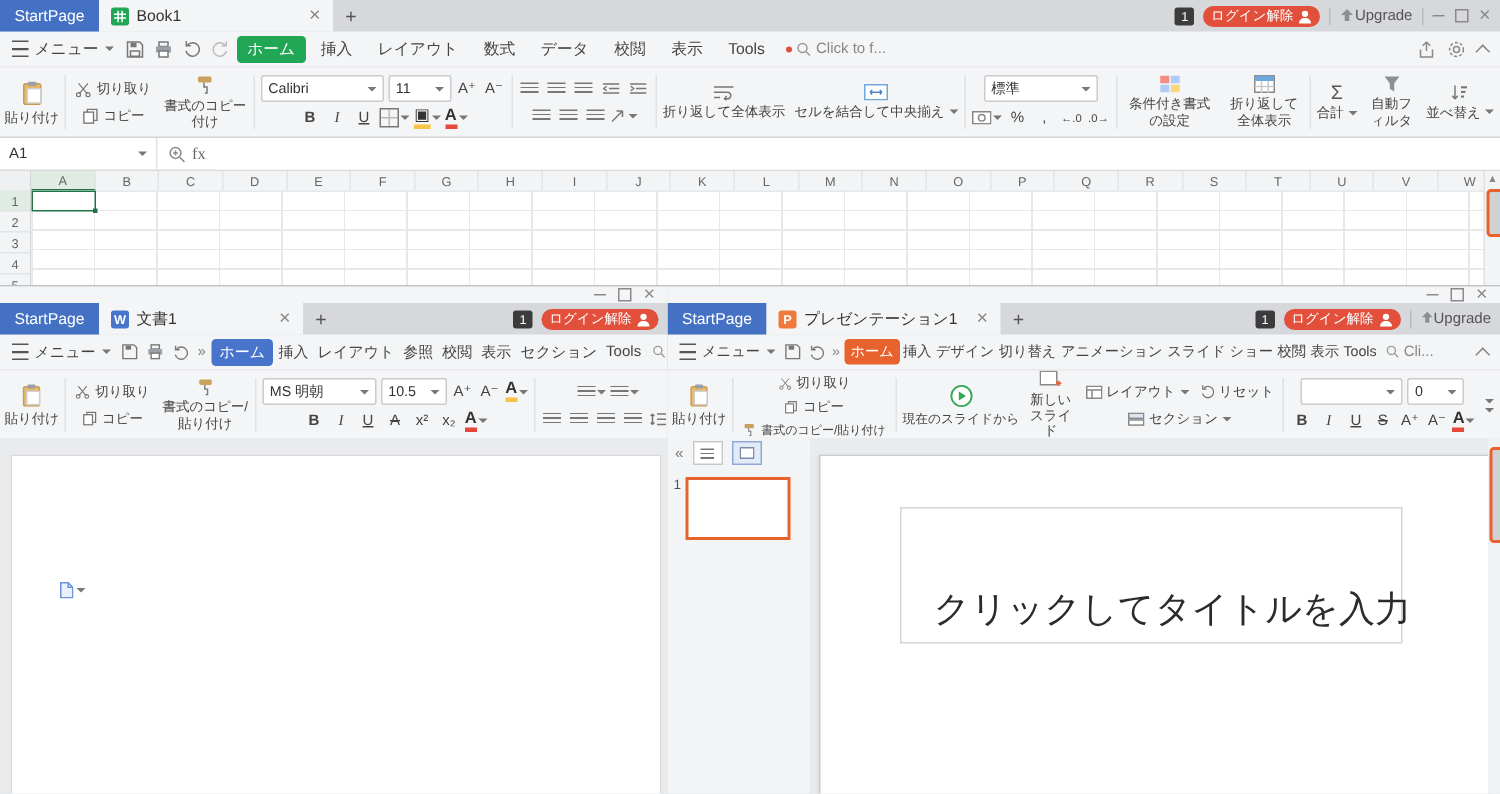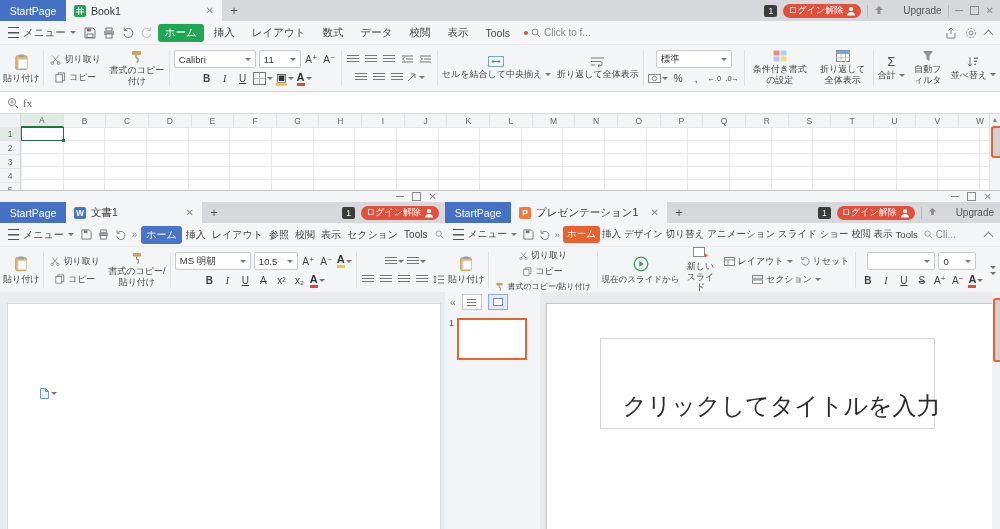--- a/index.html
+++ b/index.html
@@ -17,21 +17,21 @@
   .tab-close{color:#8a8a8a;font-size:10px;margin-left:auto;}
   .tab-add{width:24px;display:flex;align-items:center;justify-content:center;color:#555;font-size:13px;flex:none;}
   .doc-ico{width:12px;height:12px;border-radius:2px;display:flex;align-items:center;justify-content:center;color:#fff;font-size:8.5px;font-weight:bold;flex:none;}
   .di-green{background:#21a655;}
   .di-blue{background:#4874cb;}
   .di-orange{background:#f07a3b;}
   .tb-right{margin-left:auto;display:flex;align-items:center;gap:6px;padding-right:6px;}
   .badge1{background:#3c3c3c;color:#fff;font-size:8.5px;min-width:13px;height:12px;border-radius:2px;display:flex;align-items:center;justify-content:center;}
   .logout{background:#e2503c;color:#fff;font-size:9px;height:14px;padding:0 5px;border-radius:8px;display:flex;align-items:center;gap:3px;white-space:nowrap;}
   .vdiv{width:1px;height:12px;background:#b9bbbe;}
-  .upg{display:flex;align-items:flex-start;gap:19px;font-size:10px;color:#555;}
+  .upg{display:flex;align-items:flex-start;gap:0;font-size:10px;color:#555;}
   .wc{display:flex;align-items:center;gap:7px;color:#8a8a8a;}
   .wc-min{width:8px;height:1px;background:#8a8a8a;}
   .wc-max{width:7px;height:7px;border:1px solid #8a8a8a;}
   .wc-x{font-size:10px;line-height:1;color:#8a8a8a;}
   .winstrip{height:11px;display:flex;justify-content:flex-end;align-items:center;gap:8px;padding-right:8px;background:#f4f5f6;}
 
   
   .ribbon{height:23px;display:flex;align-items:center;font-size:10.5px;color:#444;padding:0 5px;gap:3px;white-space:nowrap;}
   .menu-btn{display:flex;align-items:center;gap:4px;padding:0 3px;}
   .mi{width:11px;height:9px;border-top:1.5px solid #555;border-bottom:1.5px solid #555;background:linear-gradient(#555,#555) center/11px 1.5px no-repeat;}
@@ -311,35 +311,35 @@
         <span class="tbtn">
             <svg width="11" height="9" viewBox="0 0 11 9">
               <path d="M1 8L8 1M8 1H4M8 1v4" stroke="#777" fill="none"></path>
             </svg>
             <span class="caret"></span>
           </span>
       </div>
     </div>
     <div class="sep"></div>
     <div class="grp bigbtn">
+      <svg width="15" height="11" viewBox="0 0 15 11">
+          <path d="M1 2h13M1 5.5h9a2.2 2.2 0 1 1 0 4.4H8M9.5 8L8 9.9l1.5 1" stroke="#777" fill="none"></path>
+          <path d="M1 9h4" stroke="#777"></path>
+        </svg>
+      <span>折り返して全体表示</span>
+    </div>
+    <div class="grp bigbtn">
       <svg width="16" height="11" viewBox="0 0 16 11">
           <rect x="0.5" y="0.5" width="15" height="10" fill="#fff" stroke="#6fa8dc"></rect>
           <path d="M4 5.5h8M4 5.5l1.5-1.5M4 5.5L5.5 7M12 5.5L10.5 4M12 5.5L10.5 7" stroke="#4a86c8" fill="none"></path>
         </svg>
       <span class="row">
           <span>セルを結合して中央揃え</span>
           <span class="caret"></span>
         </span>
-    </div>
-    <div class="grp bigbtn">
-      <svg width="15" height="11" viewBox="0 0 15 11">
-          <path d="M1 2h13M1 5.5h9a2.2 2.2 0 1 1 0 4.4H8M9.5 8L8 9.9l1.5 1" stroke="#777" fill="none"></path>
-          <path d="M1 9h4" stroke="#777"></path>
-        </svg>
-      <span>折り返して全体表示</span>
     </div>
     <div class="sep"></div>
     <div class="grp col">
       <span class="combo" style="width:66px">
           <span>標準</span>
           <span class="caret"></span>
         </span>
       <div class="row">
         <span class="tbtn">
             <svg width="13" height="9" viewBox="0 0 13 9">
@@ -399,20 +399,24 @@
         </span>
     </div>
     <div class="grp bigbtn">
       
       
     </div>
 
   </div>
 
   <div class="fbar">
+    <div class="namebox">
+      <span>A1</span>
+      <span class="caret"></span>
+    </div>
     <span style="display:flex;align-items:center;gap:4px;padding:0 7px;">
       <svg width="12" height="12" viewBox="0 0 12 12">
           <circle cx="5" cy="5" r="3.6" fill="none" stroke="#888"></circle>
           <path d="M7.8 7.8L11 11" stroke="#888"></path>
           <path d="M3.4 5h3.2M5 3.4v3.2" stroke="#888"></path>
         </svg>
       <span class="fx">fx</span>
     </span>
     <div style="flex:1;height:100%;background:#fff;"></div>
   </div>

